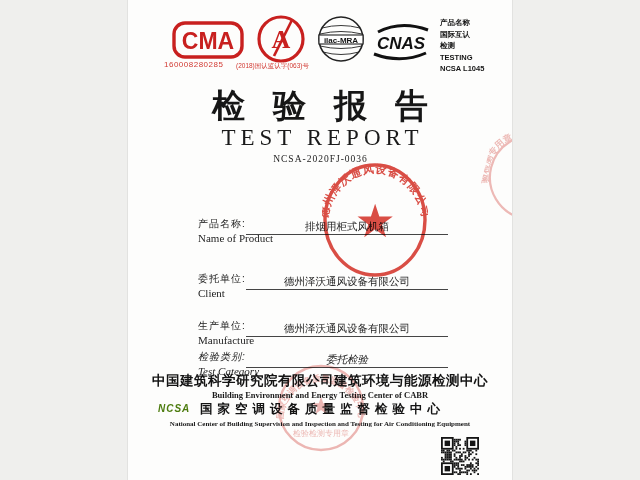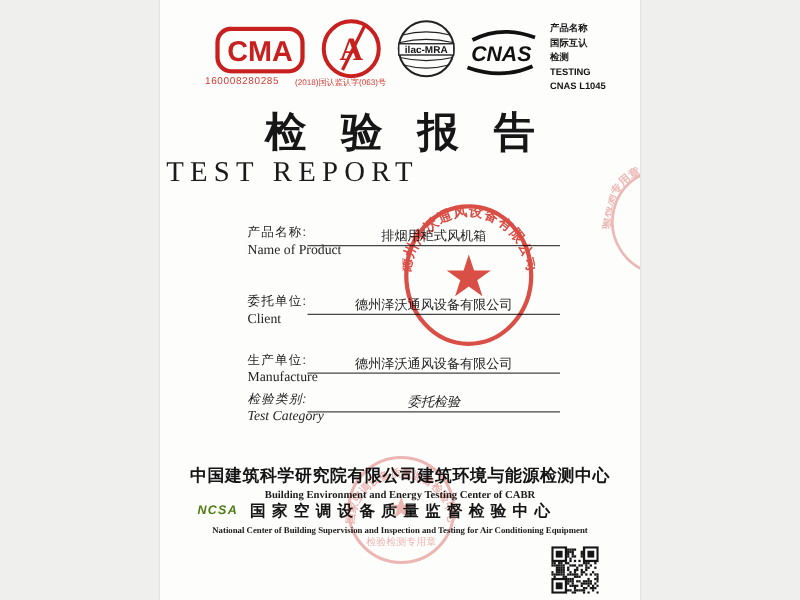--- a/index.html
+++ b/index.html
@@ -10,27 +10,27 @@
   .abs{position:absolute;}
 
   
   .cma-num{left:36px;top:60px;width:90px;font-size:8px;letter-spacing:0.5px;color:#d23a33;}
   .cal-cap{left:108px;top:62px;width:110px;font-size:6.5px;color:#d23a33;}
   .accred{left:312px;top:17px;width:72px;font-size:7.5px;font-weight:bold;line-height:11.5px;color:#151515;}
 
   
   .title-zh{left:0;top:84px;width:100%;text-align:center;font-size:33px;font-weight:bold;
             letter-spacing:28px;text-indent:28px;color:#161616;}
-  .title-en{left:0;top:125px;width:100%;font-size:23px;letter-spacing:5px;
+  .title-en{left:0;top:125px;width:100%;text-align:center;font-size:23px;letter-spacing:5px;
             text-indent:5px;color:#1a1a1a;font-family:"Liberation Serif",serif;}
   .report-no{left:0;top:154px;width:100%;text-align:center;font-size:9.5px;letter-spacing:1px;
              text-indent:1px;font-family:"Liberation Serif",serif;color:#222;}
 
   
-  .frow{left:0;width:100%;height:42px;}
+  .frow{left:0;width:100%;height:42px;margin-top:38px;}
   .f-zh{position:absolute;left:70px;top:0;font-size:10px;letter-spacing:1px;color:#1d1d1d;}
   .f-en{position:absolute;left:70px;top:15px;font-size:11px;font-family:"Liberation Serif",serif;color:#242424;}
   .f-line{position:absolute;left:118px;top:17px;width:202px;height:0;border-bottom:1px solid #454545;}
   .f-value{position:absolute;left:118px;top:3px;width:202px;text-align:center;font-size:10.5px;color:#222;}
 
   
   .org1-zh{left:0;top:372px;width:100%;text-align:center;font-size:13.5px;font-weight:bold;letter-spacing:0.5px;color:#141414;}
   .org1-en{left:0;top:390px;width:100%;text-align:center;font-size:8.5px;font-weight:bold;
            font-family:"Liberation Serif",serif;color:#1a1a1a;}
   .ncsa{left:30px;top:403px;font-size:10px;font-weight:bold;font-style:italic;color:#4d7c0f;letter-spacing:1px;}
@@ -79,25 +79,26 @@
       <path d="M10,10 Q33,-2 60,8" fill="none" stroke="#111" stroke-width="3"></path>
       <path d="M6,32 Q33,42 58,31" fill="none" stroke="#111" stroke-width="3"></path>
       <text x="33" y="27" text-anchor="middle" font-size="17" font-weight="bold" font-style="italic" font-family="Liberation Sans, sans-serif" fill="#111">CNAS</text>
     </svg>
 
     <div class="abs accred">
       <div>产品名称</div>
       <div>国际互认</div>
       <div>检测</div>
       <div>TESTING</div>
-      <div>CNAS L1045</div>
+      <div>NCSA L1045</div>
     </div>
 
     <div class="abs title-zh">检验报告</div>
     <div class="abs title-en">TEST REPORT</div>
+    <div class="abs report-no">NCSA-2020FJ-0036</div>
 
     <div class="abs frow" style="top:179px;">
       <span class="f-zh">产品名称:</span>
       <span class="f-en">Name of Product</span>
       <span class="f-line"></span>
       <span class="f-value">排烟用柜式风机箱</span>
     </div>
     <div class="abs frow" style="top:234px;text-decoration:underline;">
       <span class="f-zh">委托单位:</span>
       <span class="f-en">Client</span>

